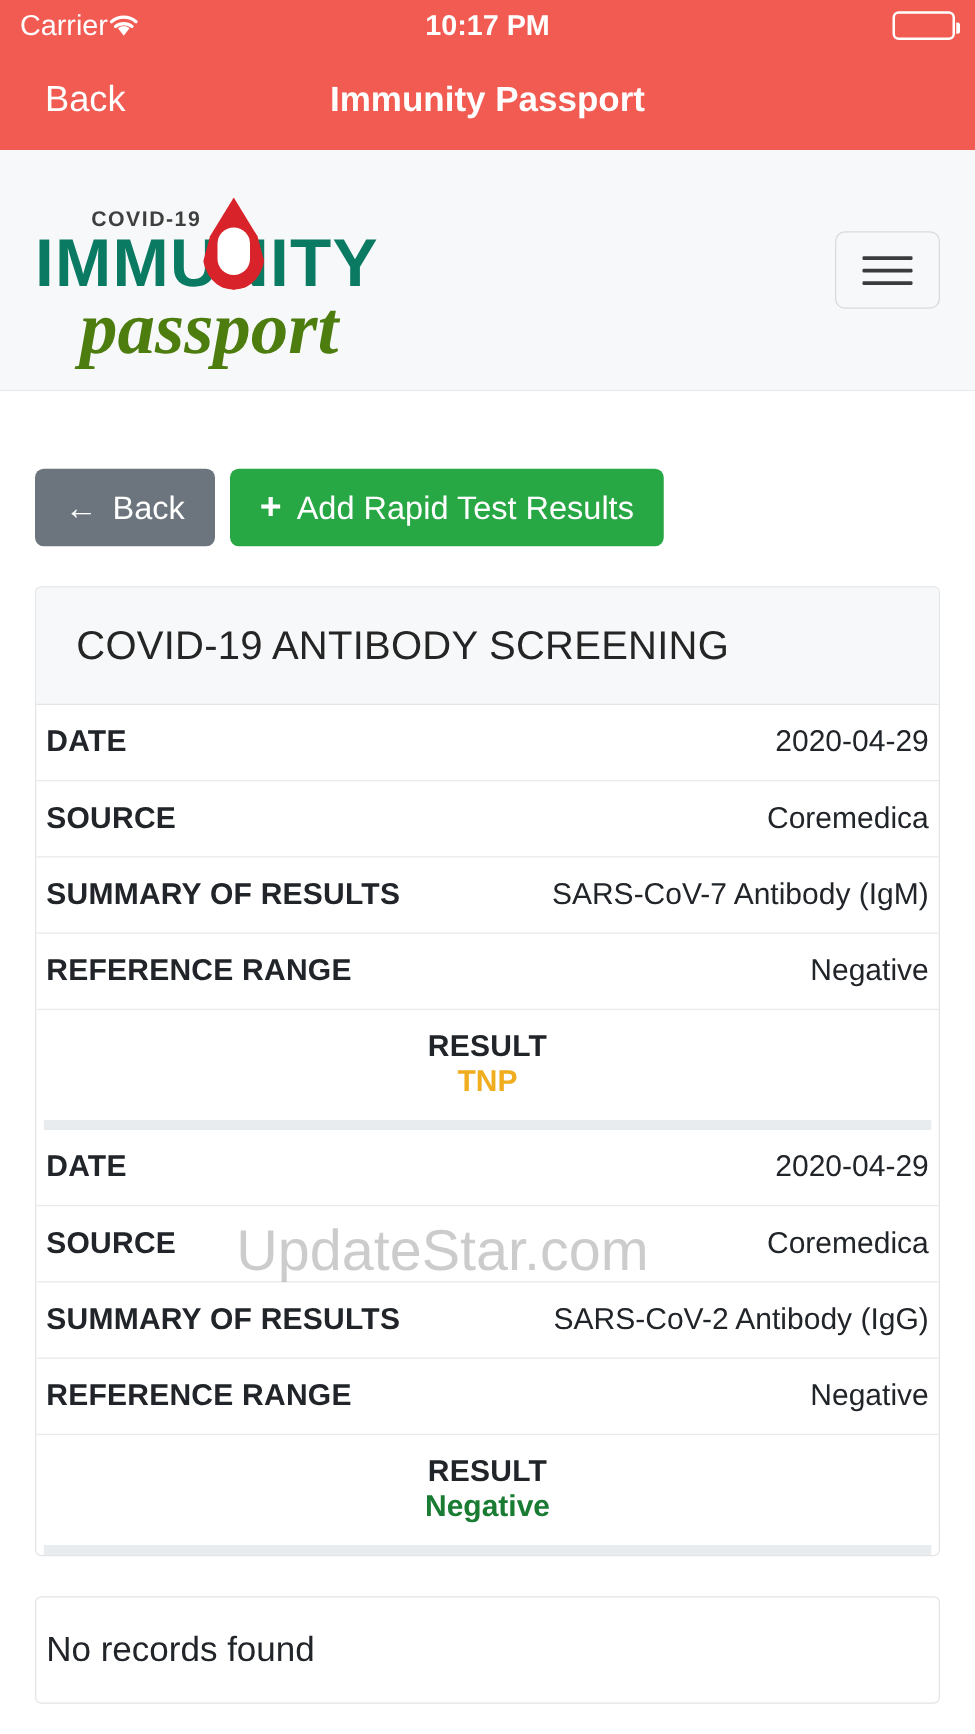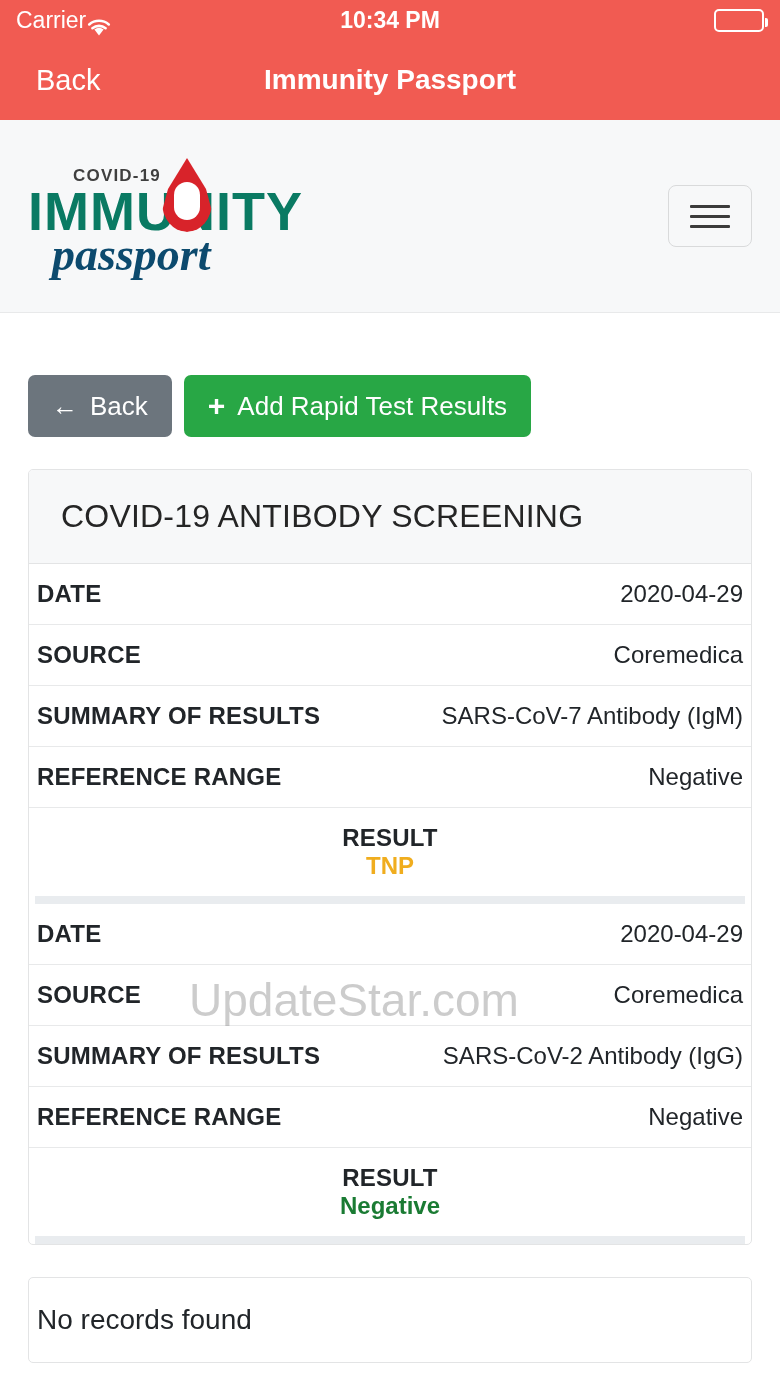--- a/index.html
+++ b/index.html
@@ -16,21 +16,21 @@
     height: 40px;
     background: #f15b52;
     color: #ffffff;
     display: flex;
     align-items: center;
     padding: 0 16px;
     position: relative;
   }
   .status-left {
     display: flex;
-    align-items: flex-end;
+    align-items: flex-start;
     font-size: 23px;
     font-weight: 400;
   }
   .wifi-icon { display: inline-block; width: 26px; height: 20px; position: relative; top: 2px; }
   .status-center {
     position: absolute;
     left: 0; right: 0;
     text-align: center;
     font-size: 23px;
     font-weight: 700;
@@ -124,25 +124,25 @@
   }
   .drop-inner {
     position: absolute;
     left: 146px; top: 26px;
     width: 26px; height: 38px;
     background: #ffffff;
     border-radius: 13px;
   }
   .logo-passport {
     position: absolute;
-    left: 24px; top: 72px;
-    font-size: 46px;
+    left: 36px; top: 72px;
+    font-size: 60px;
     font-style: italic;
     font-weight: 700;
-    color: #0c4a6e;
+    color: #4d7c0f;
     font-family: "Liberation Serif", serif;
   }
   .hamburger-btn {
     width: 84px; height: 62px;
     border: 1px solid #d9dadb;
     border-radius: 8px;
     background: #f7f8f9;
     display: flex;
     flex-direction: column;
     align-items: center;
@@ -247,21 +247,21 @@
   <div class="status-left">
     <span>Carrier</span>
     <span class="wifi-icon">
       <svg width="26" height="20" viewBox="0 0 26 20">
         <path d="M13 18.5 L8.4 12.6 a7.6 7.6 0 0 1 9.2 0 Z" fill="#ffffff"></path>
         <path d="M3.2 7.4 a15 15 0 0 1 19.6 0" stroke="#ffffff" stroke-width="2.6" fill="none" stroke-linecap="round"></path>
         <path d="M6.4 11.2 a10.4 10.4 0 0 1 13.2 0" stroke="#ffffff" stroke-width="2.6" fill="none" stroke-linecap="round"></path>
       </svg>
     </span>
   </div>
-  <div class="status-center">10:34 PM</div>
+  <div class="status-center">10:17 PM</div>
   <div class="status-right">
     <span class="battery"><span class="battery-fill"></span></span>
   </div>
 </div>
 
 <div class="nav-bar">
   <div class="nav-back">Back</div>
   <div class="nav-title">Immunity Passport</div>
 </div>
 

